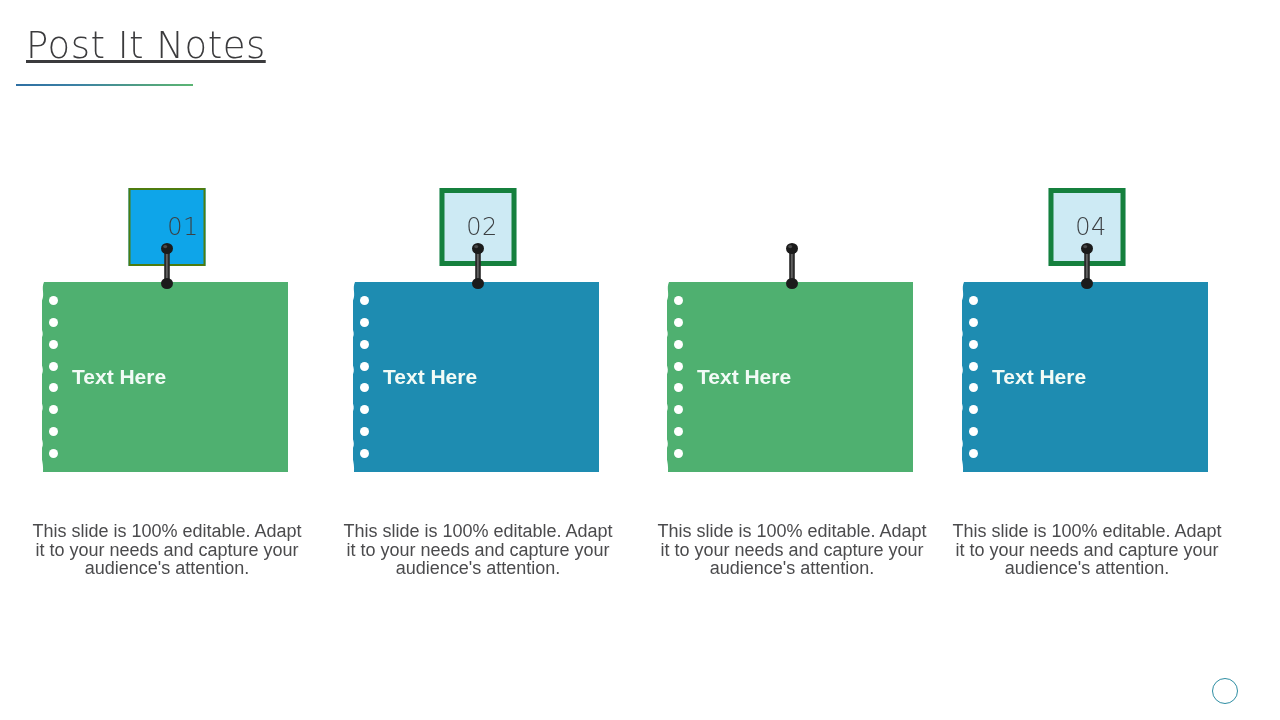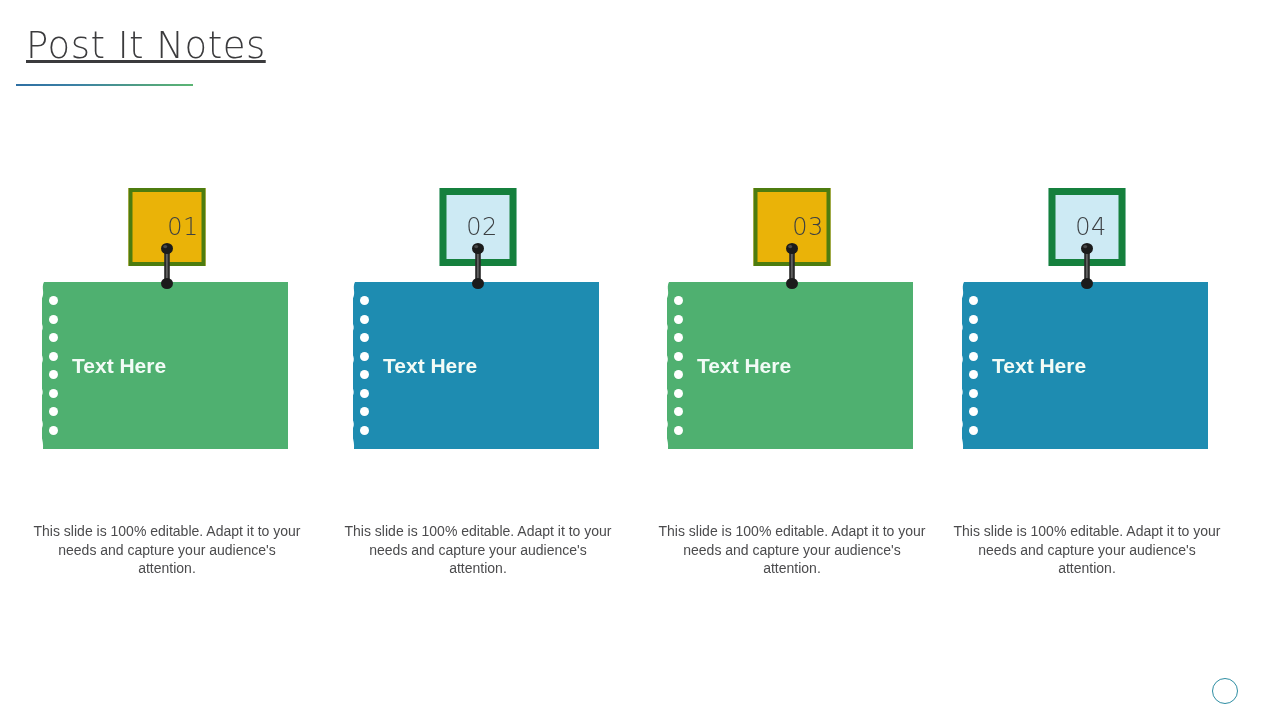--- a/index.html
+++ b/index.html
@@ -69,27 +69,27 @@
     left: 50%;
     transform: translateX(-50%);
     width: 77px;
     height: 78px;
     box-sizing: border-box;
     display: flex;
     align-items: center;
     justify-content: center;
   }
   .num-tile.green {
-    background: #eab308;
-    border: 4px solid #4d7c0f;
+    background: #0ea5e9;
+    border: 2px solid #4d7c0f;
     padding-left: 32px;
   }
   .num-tile.blue {
     background: #cdeaf4;
-    border: 7px solid #15803d;
+    border: 5px solid #15803d;
     padding-left: 8px;
   }
   .num-text {
     font-family: "DejaVu Sans", sans-serif;
     font-weight: 300;
     font-size: 24px;
     color: #3c4043;
     letter-spacing: 0.5px;
   }
 
@@ -103,21 +103,21 @@
     height: 46px;
     z-index: 6;
     pointer-events: none;
   }
 
   
   .note {
     position: absolute;
     top: 94px;
     width: 100%;
-    height: 167px;
+    height: 190px;
   }
   .note-body {
     position: absolute;
     left: 8px;
     top: 0;
     right: 12px;
     bottom: 0;
   }
   .note-body.green { background: #4fb070; }
   .note-body.blue  { background: #1e8cb1; }
@@ -168,21 +168,21 @@
   }
 
   
   .caption {
     position: absolute;
     top: 334px;
     left: -6px;
     width: 278px;
     text-align: center;
     font-family: "Liberation Sans", sans-serif;
-    font-size: 14px;
+    font-size: 18px;
     line-height: 18.5px;
     color: #4b4b4d;
   }
 
   
   .deco-circle {
     position: absolute;
     left: 1212px;
     top: 678px;
     width: 26px;
@@ -258,23 +258,20 @@
         <div class="hole"></div>
         <div class="hole"></div>
         <div class="hole"></div>
       </div>
       <div class="note-label">Text Here</div>
     </div>
     <div class="caption">This slide is 100% editable. Adapt it to your needs and capture your audience's attention.</div>
   </div>
 
   <div class="card card-3">
-    <div class="num-tile green">
-      <span class="num-text">03</span>
-    </div>
     <svg class="pin" viewBox="0 0 16 46">
       <rect x="5.2" y="4" width="5.6" height="38" fill="#2b2b2b"></rect>
       <rect x="7.2" y="6" width="1.4" height="34" fill="#6e6e6e"></rect>
       <ellipse cx="8" cy="5.5" rx="6" ry="5.5" fill="#1b1b1b"></ellipse>
       <ellipse cx="8" cy="40.5" rx="6" ry="5.5" fill="#1b1b1b"></ellipse>
       <ellipse cx="6.2" cy="3.6" rx="2" ry="1.6" fill="#4a4a4a"></ellipse>
     </svg>
     <div class="note">
       <div class="note-body green"></div>
       <svg class="torn-edge" viewBox="0 0 26 206" preserveAspectRatio="none">

